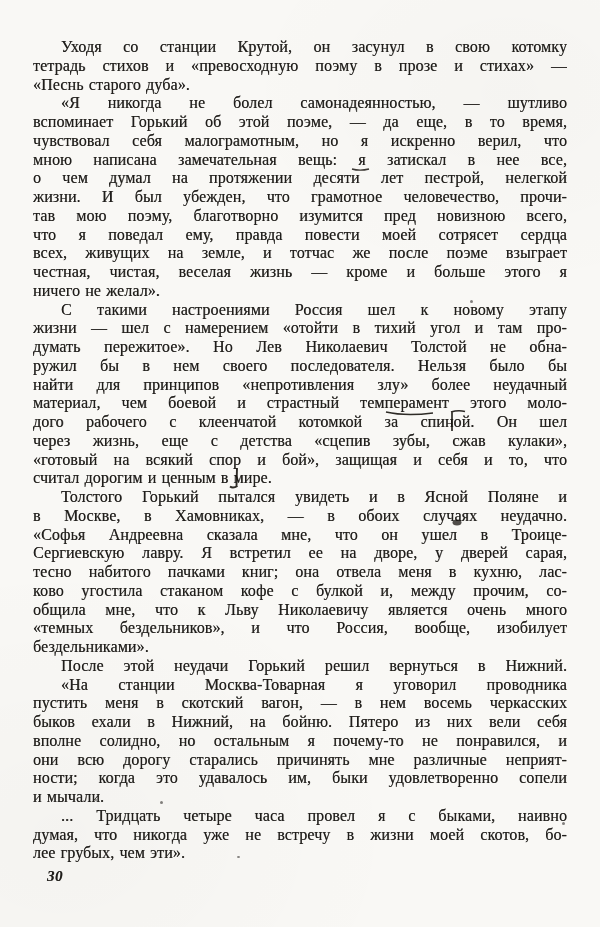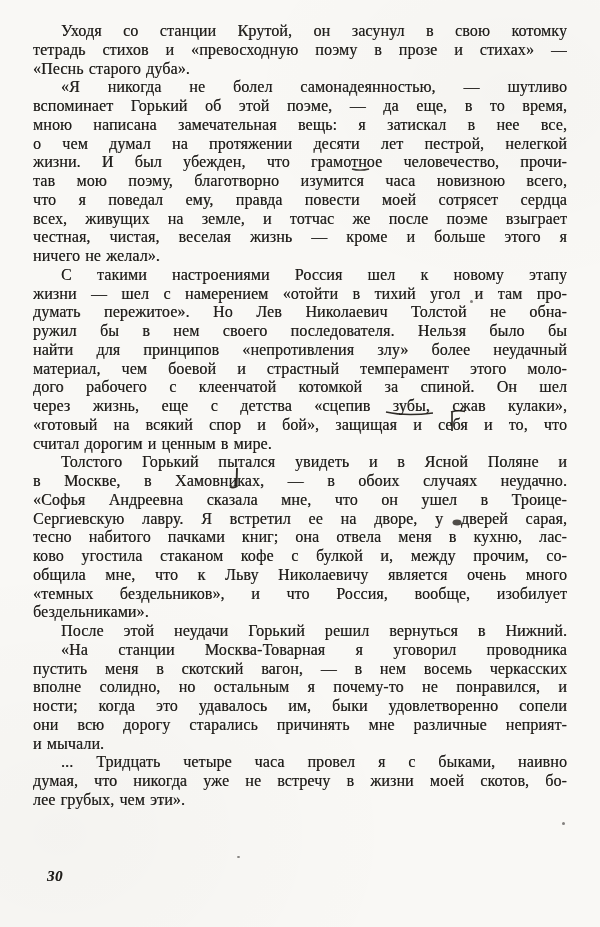--- a/index.html
+++ b/index.html
@@ -13,21 +13,21 @@
     width: 600px; height: 927px;
     background:
       radial-gradient(ellipse 400px 300px at 85% 10%, rgba(0,0,0,0.015), transparent 70%),
       radial-gradient(ellipse 500px 400px at 10% 90%, rgba(0,0,0,0.02), transparent 70%),
       #f9f8f5;
     overflow: hidden;
     color: #201e1b;
   }
   .text-block {
     position: absolute;
-    left: 33px; right: 33px; top: 22px;
+    left: 33px; right: 33px; top: 38px;
     font-size: 16px;
     line-height: 18.75px;
     letter-spacing: 0.1px;
     word-spacing: 1px;
     text-shadow: 0.3px 0 0 rgba(32,30,27,0.65);
   }
   .paragraph { margin: 0; }
   .line {
     height: 18.75px;
     text-align: justify;
@@ -65,24 +65,25 @@
 
   <div class="text-block" id="text-block">
       <div class="paragraph">
         <div class="line indent">Уходя со станции Крутой, он засунул в свою котомку</div>
         <div class="line">тетрадь стихов и «превосходную поэму в прозе и стихах» —</div>
         <div class="line endline">«Песнь старого дуба».</div>
       </div>
       <div class="paragraph">
         <div class="line indent">«Я никогда не болел самонадеянностью, — шутливо</div>
         <div class="line">вспоминает Горький об этой поэме, — да еще, в то время,</div>
+        <div class="line">чувствовал себя малограмотным, но я искренно верил, что</div>
         <div class="line">мною написана замечательная вещь: я затискал в нее все,</div>
         <div class="line">о чем думал на протяжении десяти лет пестрой, нелегкой</div>
         <div class="line">жизни. И был убежден, что грамотное человечество, прочи-</div>
-        <div class="line">тав мою поэму, благотворно изумится часа новизною всего,</div>
+        <div class="line">тав мою поэму, благотворно изумится пред новизною всего,</div>
         <div class="line">что я поведал ему, правда повести моей сотрясет сердца</div>
         <div class="line">всех, живущих на земле, и тотчас же после поэме взыграет</div>
         <div class="line">честная, чистая, веселая жизнь — кроме и больше этого я</div>
         <div class="line endline">ничего не желал».</div>
       </div>
       <div class="paragraph">
         <div class="line indent">С такими настроениями Россия шел к новому этапу</div>
         <div class="line">жизни — шел с намерением «отойти в тихий угол и там про-</div>
         <div class="line">думать пережитое». Но Лев Николаевич Толстой не обна-</div>
         <div class="line">ружил бы в нем своего последователя. Нельзя было бы</div>
@@ -103,23 +104,24 @@
         <div class="line">общила мне, что к Льву Николаевичу является очень много</div>
         <div class="line">«темных бездельников», и что Россия, вообще, изобилует</div>
         <div class="line endline">бездельниками».</div>
       </div>
       <div class="paragraph">
         <div class="line indent">После этой неудачи Горький решил вернуться в Нижний.</div>
       </div>
       <div class="paragraph">
         <div class="line indent">«На станции Москва-Товарная я уговорил проводника</div>
         <div class="line">пустить меня в скотский вагон, — в нем восемь черкасских</div>
+        <div class="line">быков ехали в Нижний, на бойню. Пятеро из них вели себя</div>
         <div class="line">вполне солидно, но остальным я почему-то не понравился, и</div>
+        <div class="line">они всю дорогу старались причинять мне различные неприят-</div>
         <div class="line">ности; когда это удавалось им, быки удовлетворенно сопели</div>
-        <div class="line">они всю дорогу старались причинять мне различные неприят-</div>
         <div class="line endline">и мычали.</div>
       </div>
       <div class="paragraph">
         <div class="line indent">... Тридцать четыре часа провел я с быками, наивно</div>
         <div class="line">думая, что никогда уже не встречу в жизни моей скотов, бо-</div>
         <div class="line endline">лее грубых, чем эти».</div>
       </div>
     </div>
 
   <div class="page-number">30</div>

